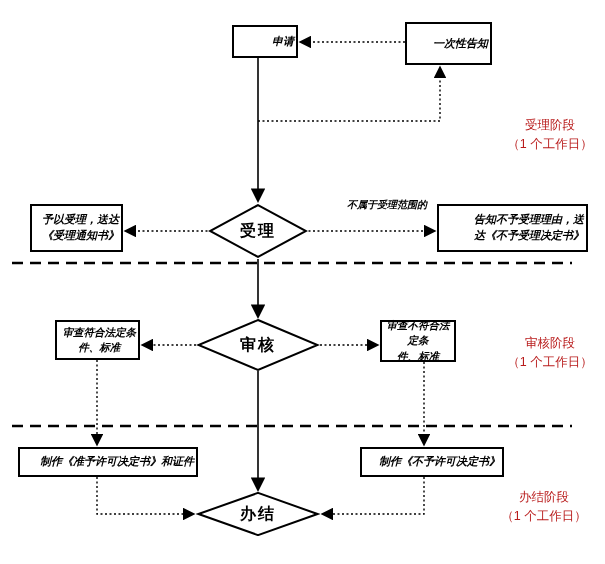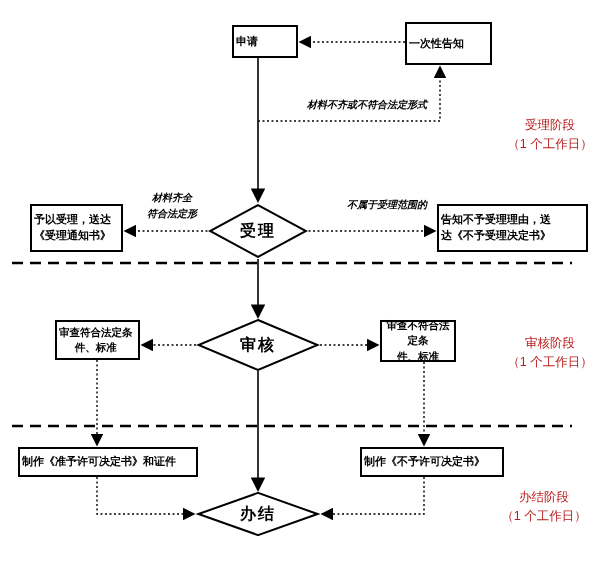--- a/index.html
+++ b/index.html
@@ -3,22 +3,23 @@
 <meta charset="utf-8">
 <style>
   html,body{margin:0;padding:0;background:#ffffff;}
   .canvas{
     position:relative;width:605px;height:564px;background:#ffffff;
     font-family:"Liberation Sans",sans-serif;color:#000;overflow:hidden;
   }
   .wires{position:absolute;left:0;top:0;width:605px;height:564px;}
   .box{
     position:absolute;border:2px solid #000;background:#fff;
-    display:flex;align-items:center;justify-content:flex-start;
+    display:flex;align-items:center;justify-content:flex-end;
     box-sizing:border-box;
+    font-style:italic;
   }
   .box span{
     display:block;text-align:center;white-space:pre-line;
     font-size:11px;font-weight:bold;line-height:1.45;padding:0 2px;
   }
   .diamond{position:absolute;display:flex;align-items:center;justify-content:center;}
   .diamond svg{position:absolute;left:0;top:0;width:100%;height:100%;}
   .diamond span{position:relative;font-size:16px;font-weight:bold;letter-spacing:2px;}
   .edge-label{
     position:absolute;font-size:10px;font-weight:bold;font-style:italic;
@@ -111,24 +112,21 @@
     <span>审核</span>
   </div>
 
   <div class="diamond" style="left:196px;top:492px;width:124px;height:44px;">
     <svg viewBox="0 0 100 100" preserveAspectRatio="none">
       <polygon points="50,2 98,50 50,98 2,50" fill="#fff" stroke="#000" stroke-width="2" vector-effect="non-scaling-stroke"></polygon>
     </svg>
     <span>办结</span>
   </div>
 
-  <div class="edge-label" style="left:282px;top:97px;width:170px;">材料不齐或不符合法定形式</div>
 
-  <div class="edge-label" style="left:134px;top:190px;width:76px;">材料齐全
-符合法定形</div>
 
   <div class="edge-label" style="left:332px;top:197px;width:110px;">不属于受理范围的</div>
 
   <div class="stage-label" style="left:495px;top:116px;width:110px;">受理阶段
 （1 个工作日）</div>
 
   <div class="stage-label" style="left:495px;top:334px;width:110px;">审核阶段
 （1 个工作日）</div>
 
   <div class="stage-label" style="left:488px;top:488px;width:112px;">办结阶段

